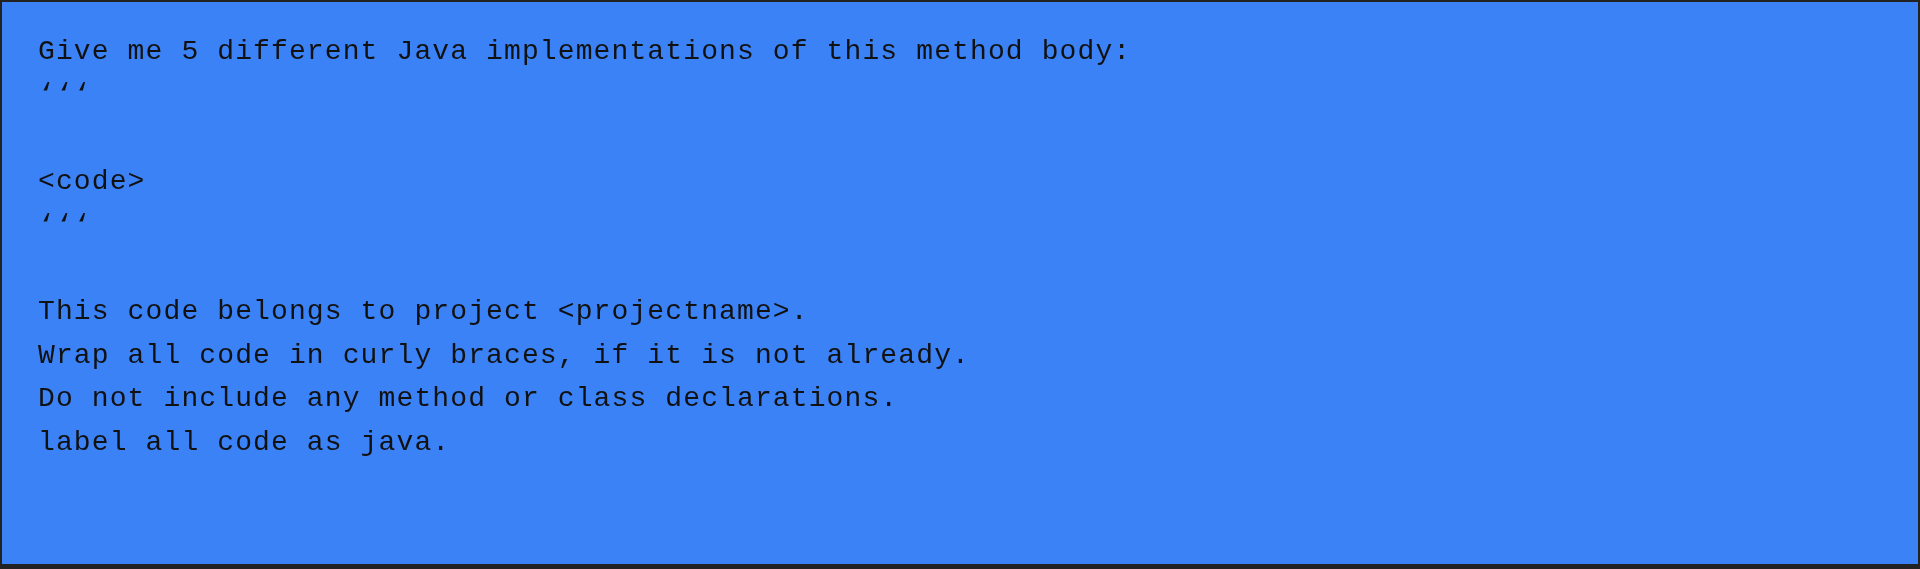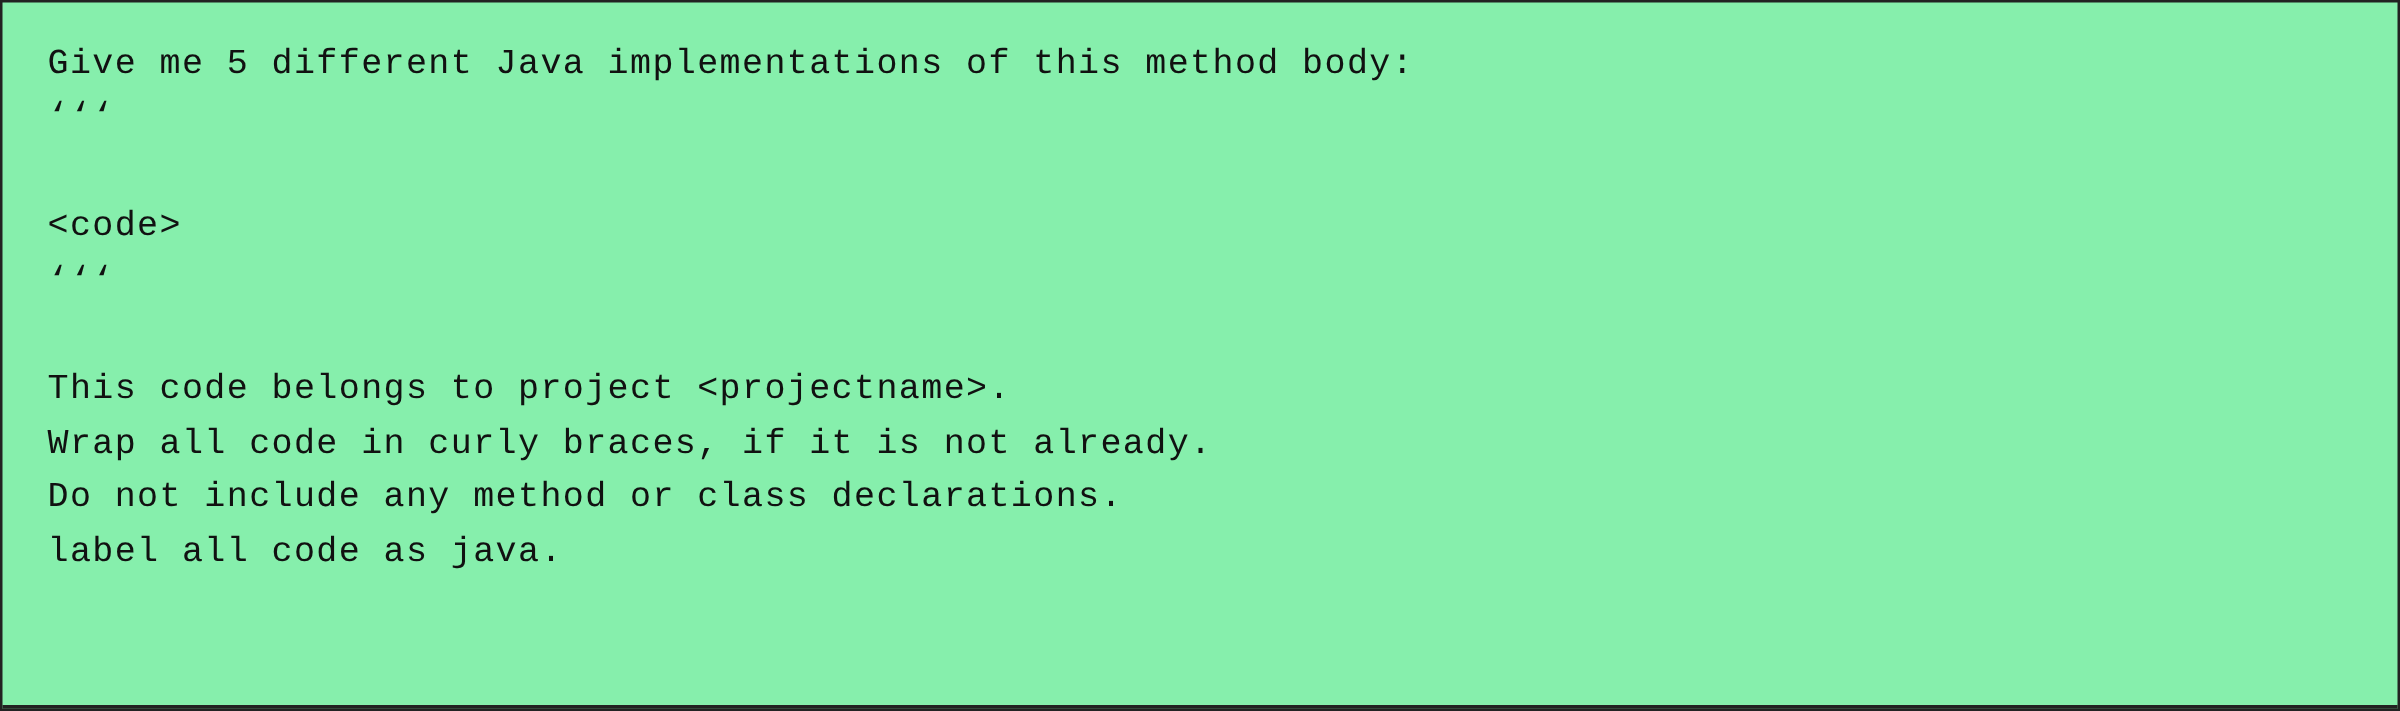--- a/index.html
+++ b/index.html
@@ -13,21 +13,21 @@
       height: 569px;
       background-color: #ffffff;
       display: flex;
       align-items: stretch;
       justify-content: stretch;
     }
 
     .container {
       width: 1920px;
       height: 569px;
-      background-color: #86efac;
+      background-color: #3b82f6;
       border: 2px solid #222222;
       padding: 28px 36px 28px 36px;
       display: flex;
       flex-direction: column;
       justify-content: flex-start;
       position: relative;
     }
 
     .text-block {
       font-family: 'Courier New', Courier, monospace;

